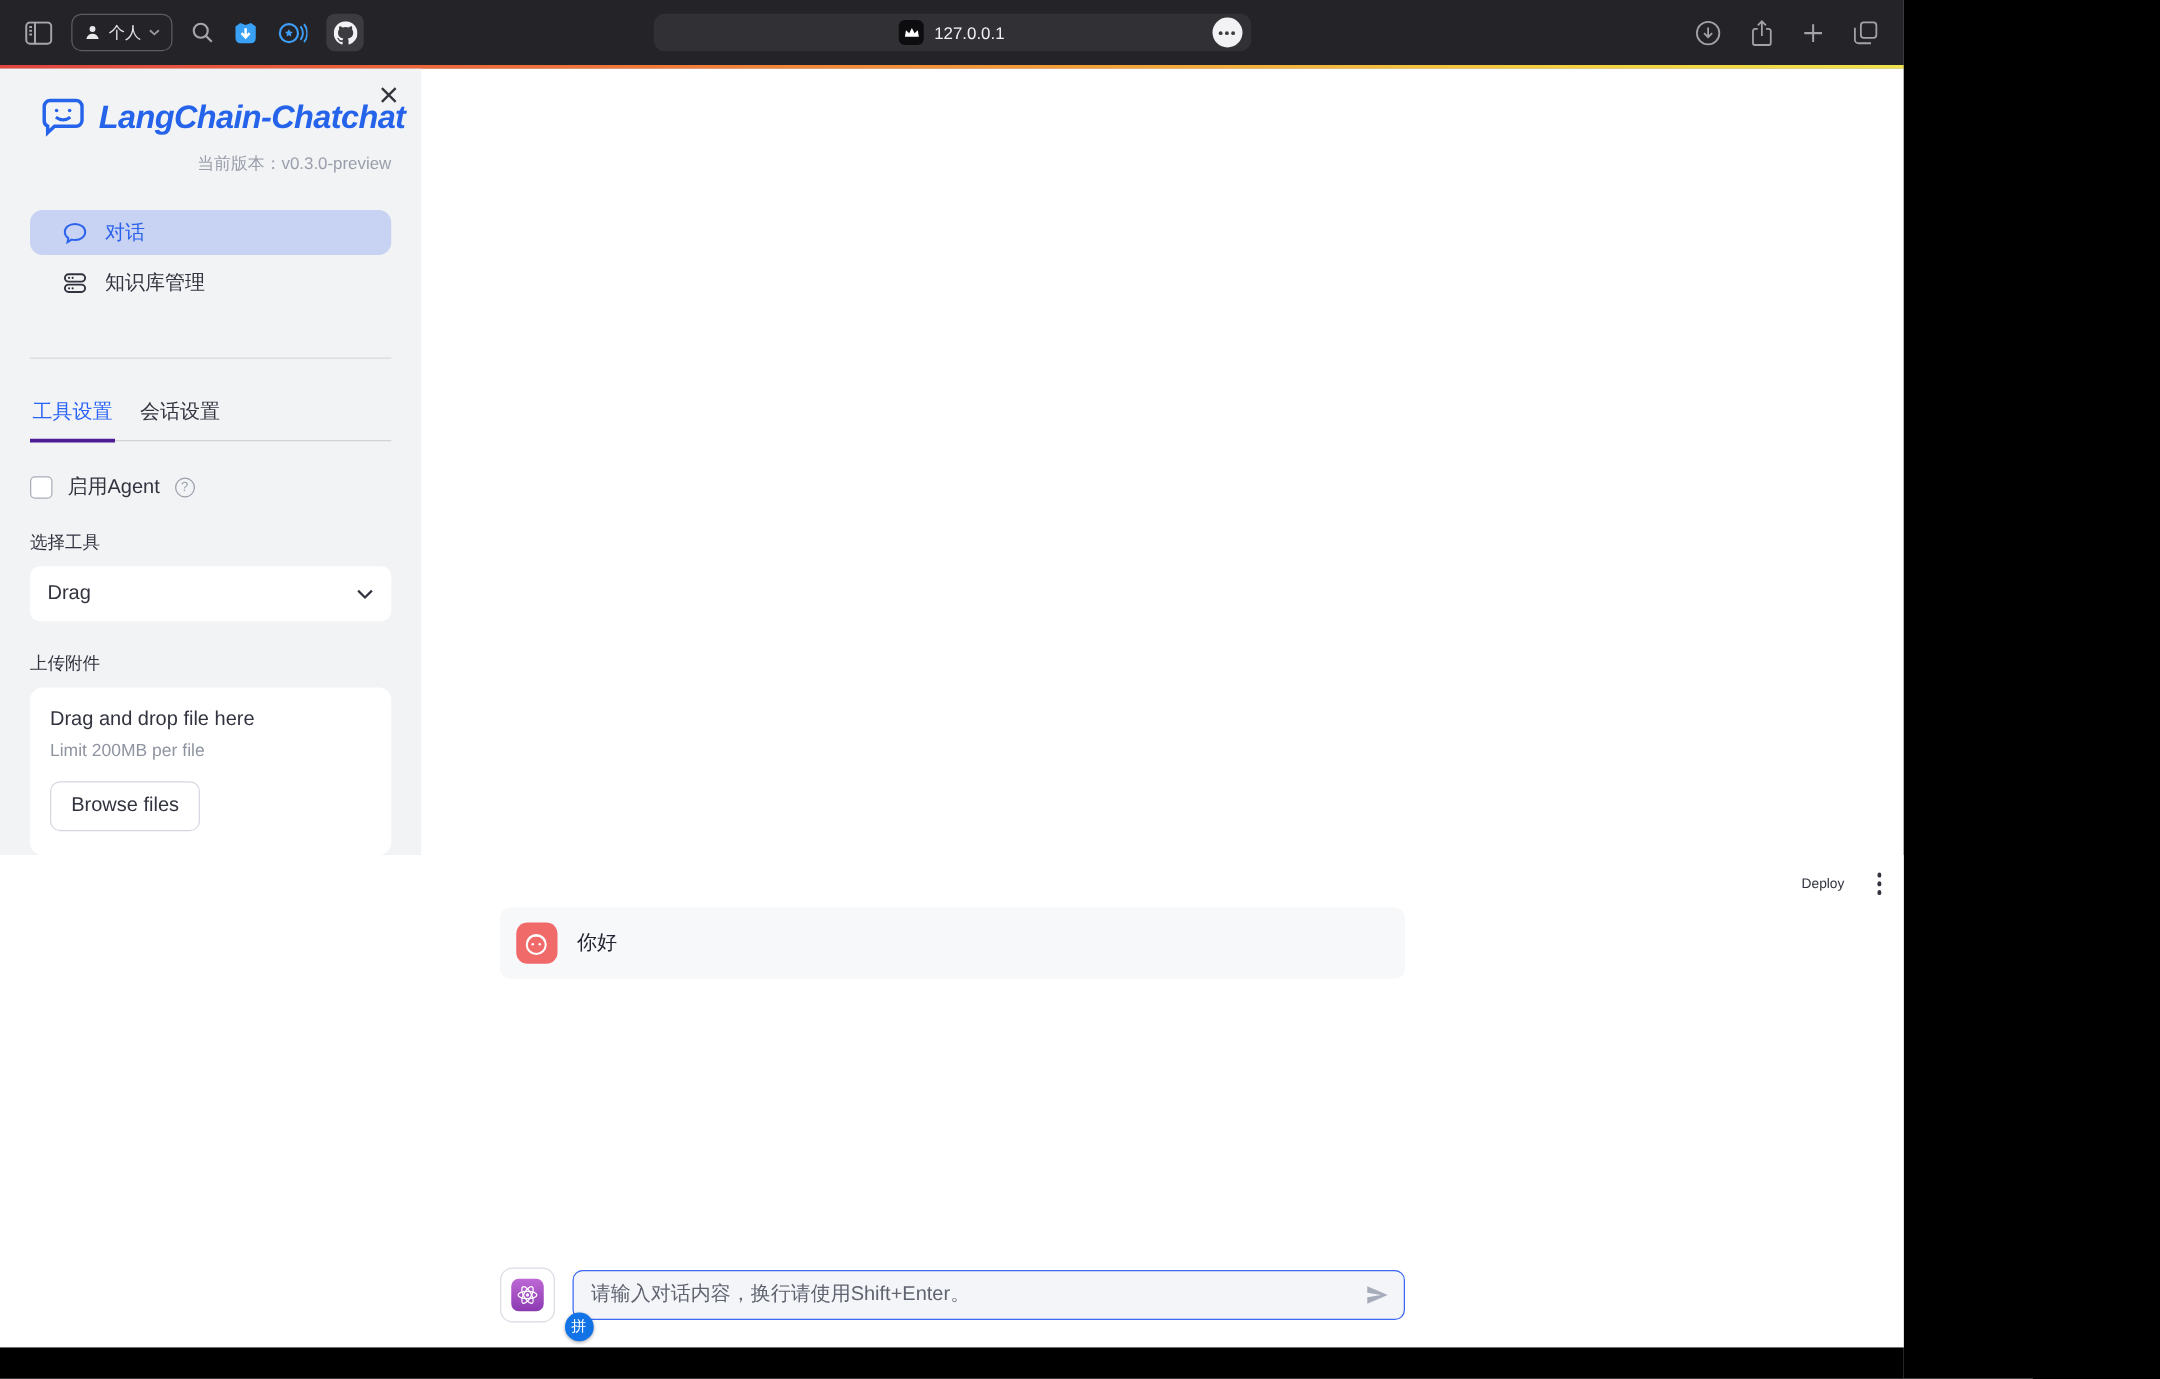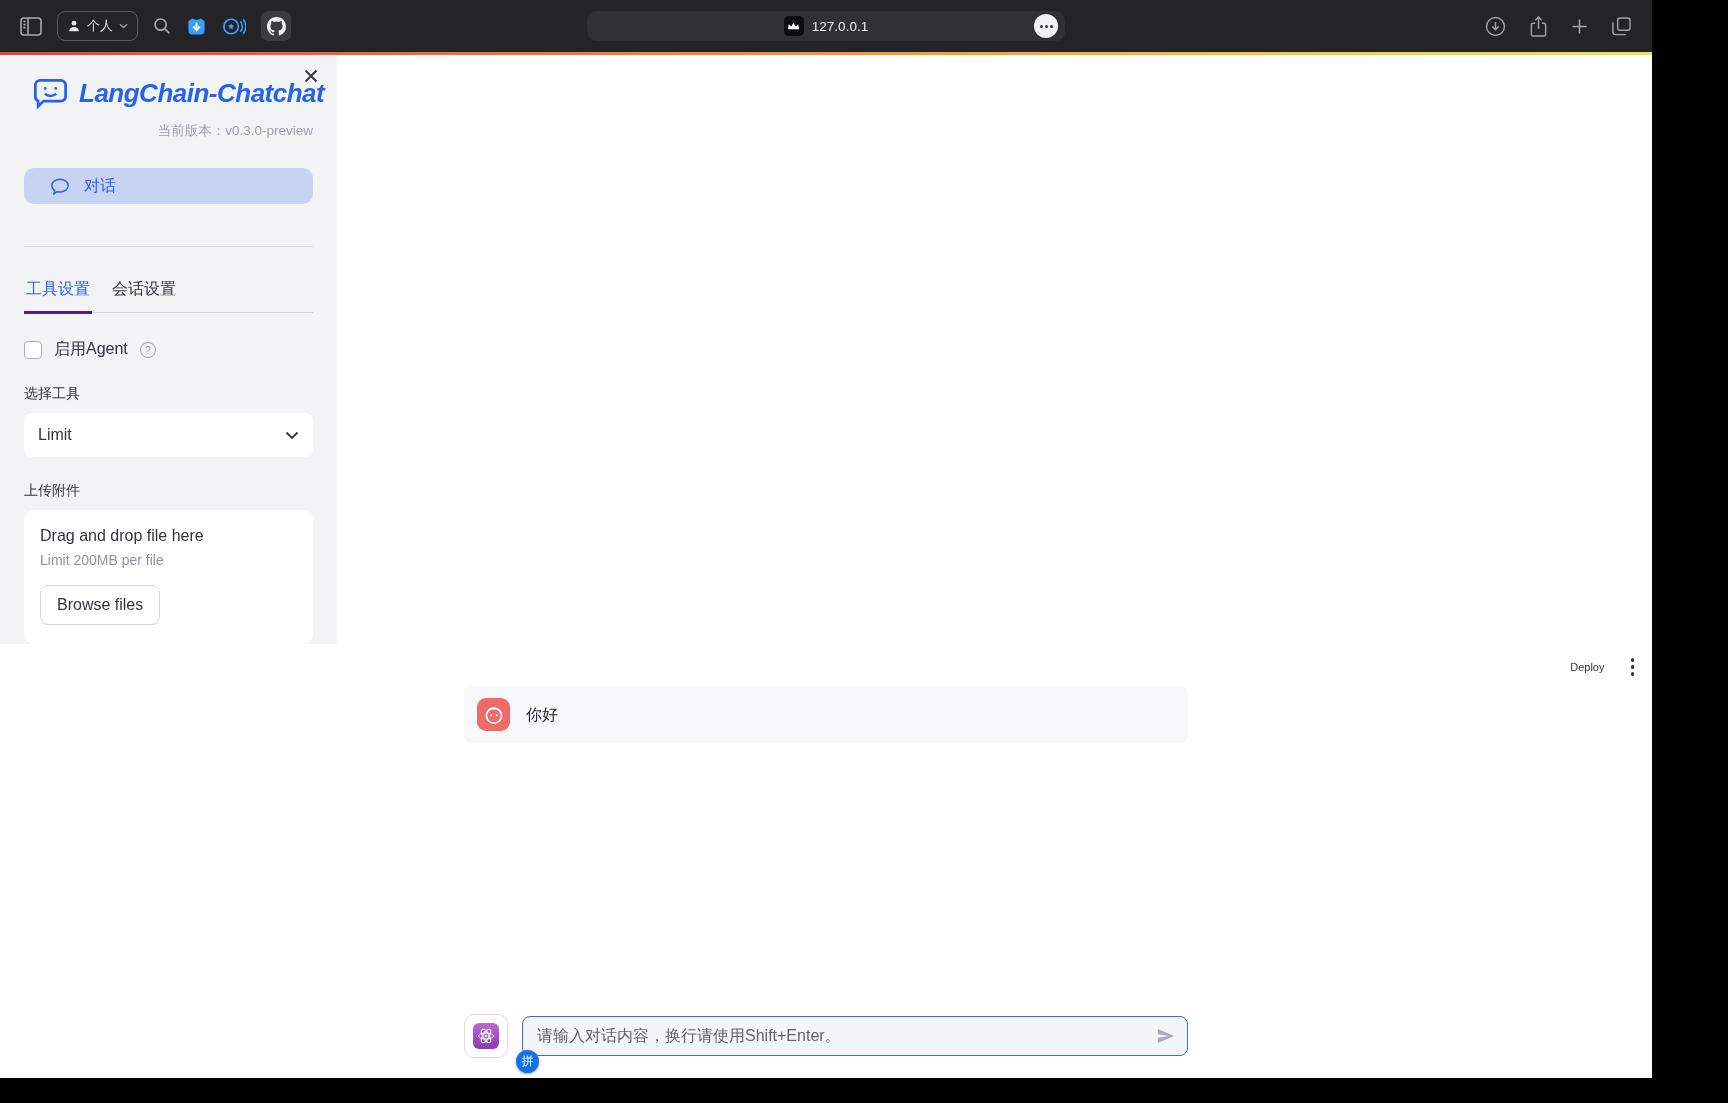--- a/index.html
+++ b/index.html
@@ -1,18 +1,18 @@
 <!DOCTYPE html>
 <html><head>
 <meta charset="utf-8">
 <style>
   * { margin:0; padding:0; box-sizing:border-box; }
   html,body { width:1728px; height:1103px; }
   body { font-family:"Liberation Sans","DejaVu Sans",sans-serif; background:#000; }
-  .screen { position:relative; width:1652px; height:1103px; overflow:hidden; background:#737373; }
+  .screen { position:relative; width:1523px; height:1103px; overflow:hidden; background:#737373; }
 
   
   .browser-bar { position:relative; height:52px; background:#242428; display:flex; align-items:center; }
   .tb-left { display:flex; align-items:center; gap:15px; padding-left:20px; color:#a6a7ac; }
   .tb-icon { display:flex; align-items:center; }
   .profile-pill { display:flex; align-items:center; gap:6px; border:1px solid #5c5c60; border-radius:8px;
     background:transparent; color:#e8e8ea; padding:4px 9px; height:30px; font-size:13px; }
   .profile-pill .chev { color:#9a9aa0; display:flex; }
   .github-btn { width:30px; height:30px; background:#3b3b40; border-radius:7px; display:flex; align-items:center; justify-content:center; }
 
@@ -217,38 +217,51 @@
 
       <nav class="nav">
         <div class="nav-item active">
           <span style="display:flex">
             <svg width="20" height="19" viewBox="0 0 22 20" fill="none" stroke="currentColor" stroke-width="1.7">
               <path d="M11 2 C5.9 2 2 5.1 2 9 c0 2.2 1.2 4.1 3.1 5.4 L4.4 18 l3.5-2.3 c1 .2 2 .35 3.1 .35 5.1 0 9-3.15 9-7.05 S16.1 2 11 2 Z"></path>
             </svg>
           </span>
           <span>对话</span>
         </div>
+        <div class="nav-item">
+          <span style="display:flex">
+            <svg width="20" height="19" viewBox="0 0 20 20" fill="none" stroke="currentColor" stroke-width="1.6">
+              <rect x="1.5" y="2.5" width="17" height="6.2" rx="3.1"></rect>
+              <rect x="1.5" y="11.3" width="17" height="6.2" rx="3.1"></rect>
+              <circle cx="5" cy="5.6" r="0.9" fill="currentColor" stroke="none"></circle>
+                <circle cx="8" cy="5.6" r="0.9" fill="currentColor" stroke="none"></circle>
+              <circle cx="5" cy="14.4" r="0.9" fill="currentColor" stroke="none"></circle>
+                <circle cx="8" cy="14.4" r="0.9" fill="currentColor" stroke="none"></circle>
+            </svg>
+          </span>
+          <span>知识库管理</span>
+        </div>
       </nav>
 
       <hr class="divider">
 
       <div class="tabs">
         <div class="tab active">工具设置</div>
         <div class="tab">会话设置</div>
       </div>
 
       <div class="agent-row">
         <span class="checkbox"></span>
         <span class="agent-label">启用Agent</span>
         <span class="help-badge">?</span>
       </div>
 
       <div class="field-label">选择工具</div>
       <div class="select">
-        <span>Limit</span>
+        <span>Drag</span>
         <span style="display:flex">
           <svg width="14" height="9" viewBox="0 0 14 9" fill="none" stroke="#31333f" stroke-width="1.8">
               <path d="M1.5 1.5l5.5 5.5 5.5-5.5"></path>
             </svg>
         </span>
       </div>
 
       <div class="field-label">上传附件</div>
       <div class="upload-card">
         <div class="upload-title">Drag and drop file here</div>

